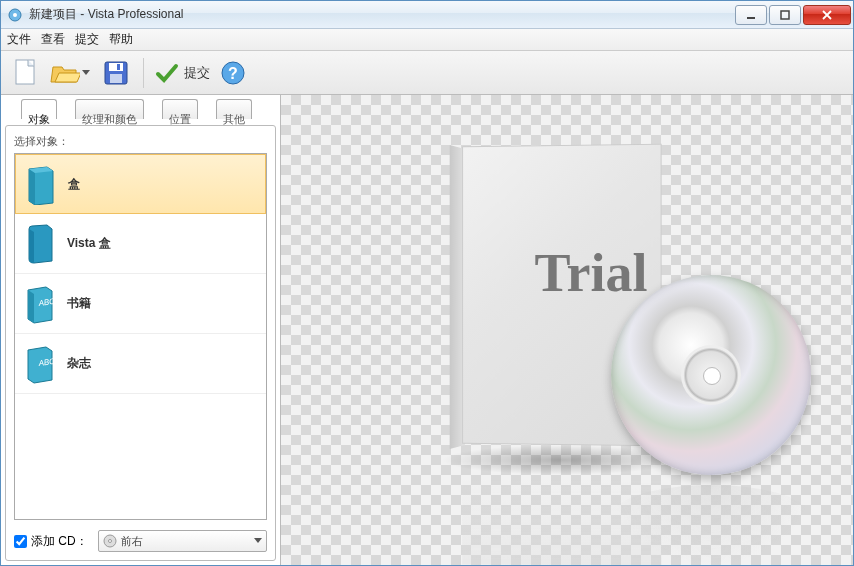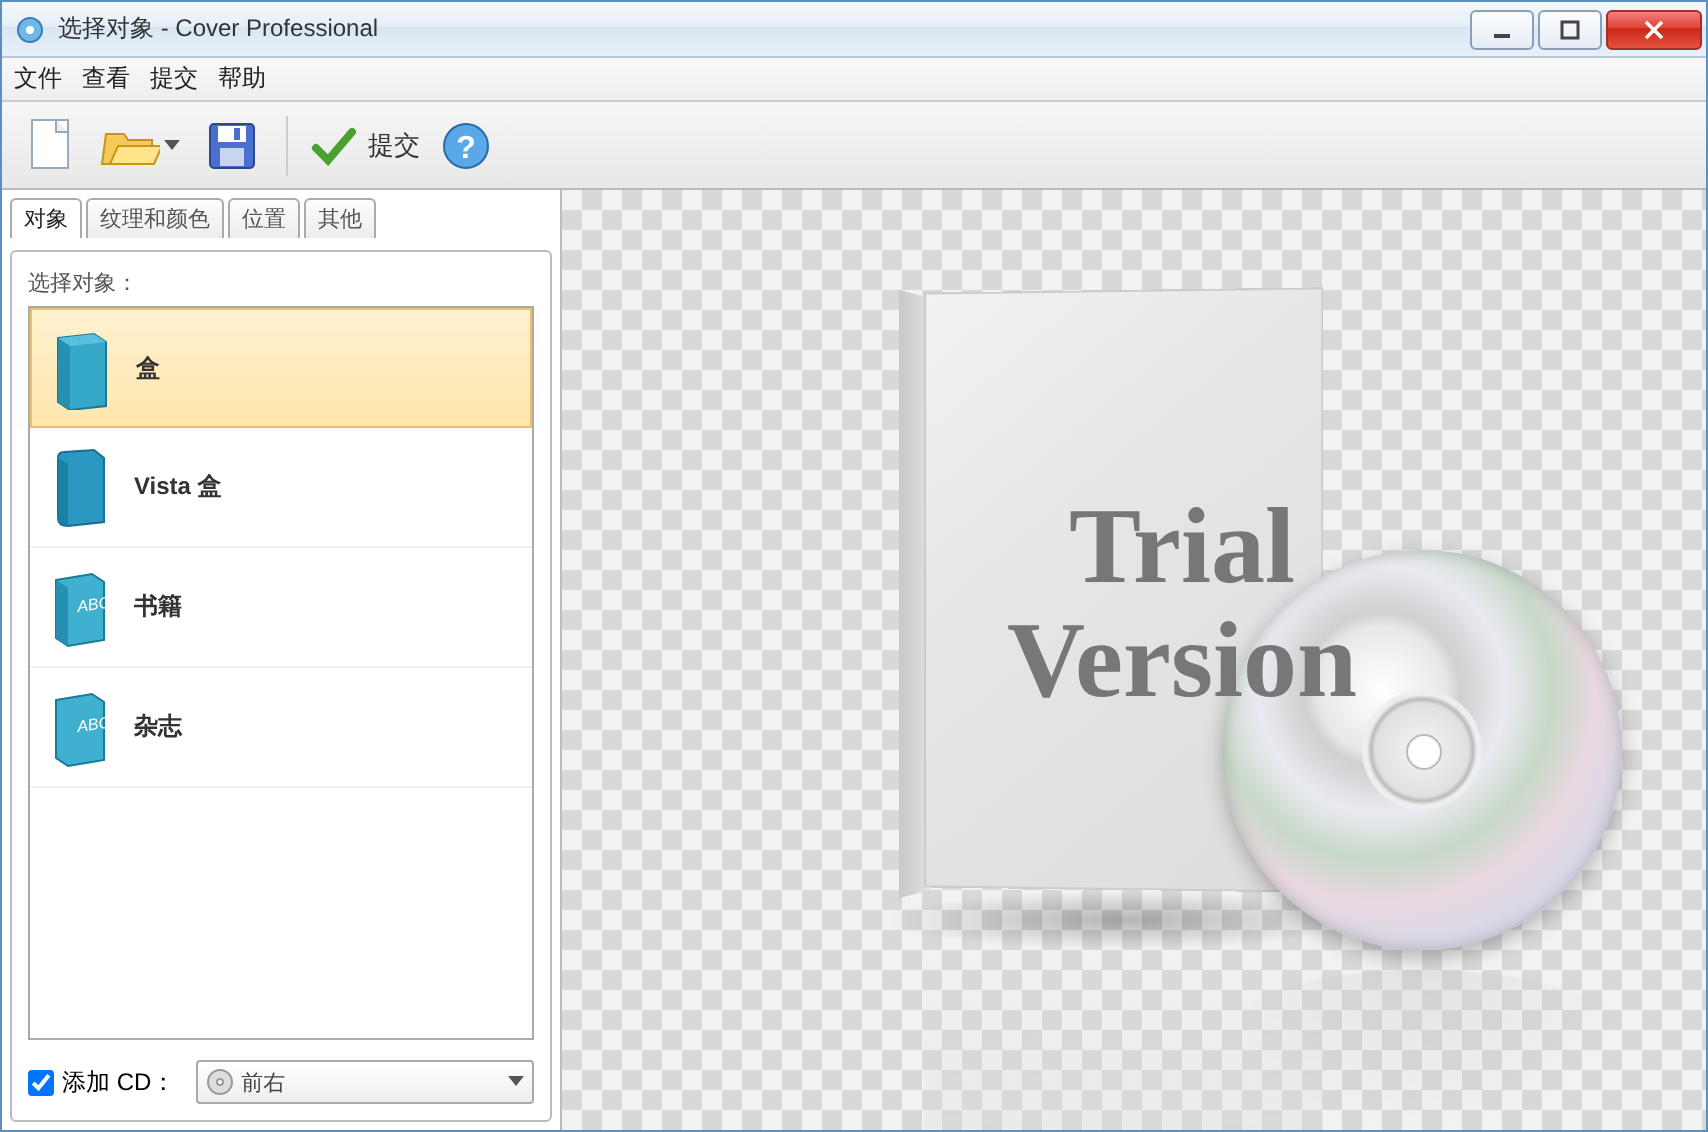--- a/index.html
+++ b/index.html
@@ -15,21 +15,21 @@
 .menubar { height: 22px; background: linear-gradient(to bottom, #f8f8f8, #eeeeee); border-bottom: 1px solid #ccc; display: flex; align-items: center; padding: 0 6px; gap: 10px; }
 .menubar span { color: #222; cursor: default; }
 .toolbar { height: 44px; background: linear-gradient(to bottom, #f6f6f6, #e8e8e8); border-bottom: 1px solid #bbb; display: flex; align-items: center; padding: 0 8px; gap: 6px; }
 .tool-btn { width: 34px; height: 34px; display: flex; align-items: center; justify-content: center; border: 1px solid transparent; border-radius: 3px; cursor: pointer; }
 .tool-sep { width: 1px; height: 30px; background: #ccc; margin: 0 4px; }
 .submit-group { display: flex; align-items: center; gap: 4px; }
 .submit-label { color: #333; font-size: 13px; }
 .client { flex: 1; display: flex; min-height: 0; }
 .left-panel { width: 280px; background: #fff; border-right: 1px solid #bbb; display: flex; flex-direction: column; padding: 2px 4px 4px 4px; }
 .tabs-row { height: 22px; display: flex; gap: 2px; margin-bottom: 6px; }
-.tab { height: 20px; padding: 2px 6px 0 6px; border: 1px solid #aaa; border-bottom: none; border-radius: 3px 3px 0 0; background: linear-gradient(to bottom, #fdfdfd, #ececec); font-size: 11px; color: #555; cursor: pointer; position: relative; top: 2px; }
+.tab { height: 20px; padding: 12px 6px 0 6px; border: 1px solid #aaa; border-bottom: none; border-radius: 3px 3px 0 0; background: linear-gradient(to bottom, #fdfdfd, #ececec); font-size: 11px; color: #555; cursor: pointer; position: relative; top: 2px; margin-left: 16px; }
 .tab.active { background: #fff; color: #222; z-index: 2; }
 .panel-body { flex: 1; border: 1px solid #bbb; border-radius: 3px; padding: 8px; display: flex; flex-direction: column; min-height: 0; }
 .section-label { color: #555; font-size: 11px; margin-bottom: 4px; }
 .object-list { flex: 1; border: 1px solid #aaa; background: #fff; overflow-y: scroll; min-height: 0; }
 .obj-item { display: flex; align-items: center; height: 60px; padding: 4px 8px; border-bottom: 1px solid #eee; cursor: pointer; gap: 12px; }
 .obj-item.selected { background: linear-gradient(to bottom, #fff1d0 0%, #ffe6ad 100%); border: 1px solid #f0c060; }
 .obj-thumb { width: 32px; height: 44px; display: flex; align-items: center; justify-content: center; }
 .obj-label { font-weight: bold; color: #333; font-size: 12px; }
 .bottom-row { margin-top: 10px; display: flex; align-items: center; gap: 10px; }
 .add-cd-check { display: flex; align-items: center; gap: 4px; }
@@ -67,21 +67,21 @@
 
 <div class="window">
 
   <div class="titlebar">
     <span class="app-icon">
       <svg width="16" height="16">
           <circle cx="8" cy="8" r="6" fill="#6fb8e8" stroke="#3a80b0"></circle>
           <circle cx="8" cy="8" r="2" fill="#fff"></circle>
         </svg>
     </span>
-    <span class="title">选择对象 - Cover Professional</span>
+    <span class="title">新建项目 - Vista Professional</span>
     <div class="window-controls">
       <div class="win-btn">
         <svg width="10" height="10">
             <rect x="1" y="7" width="8" height="2" fill="#444"></rect>
           </svg>
       </div>
       <div class="win-btn">
         <svg width="10" height="10">
             <rect x="1" y="1" width="8" height="8" fill="none" stroke="#444" stroke-width="1.5"></rect>
           </svg>
@@ -216,18 +216,17 @@
       <div class="box3d">
         <div class="box-shadow"></div>
         <div class="box-spine"></div>
         <div class="box-front"></div>
         <div class="box-reflection"></div>
       </div>
       <div class="cd"></div>
       <div class="cd-reflection"></div>
       <div class="watermark">
         <div>Trial</div>
-        <div>Version</div>
       </div>
     </div>
   </div>
 
 </div>
 
 </body></html>

